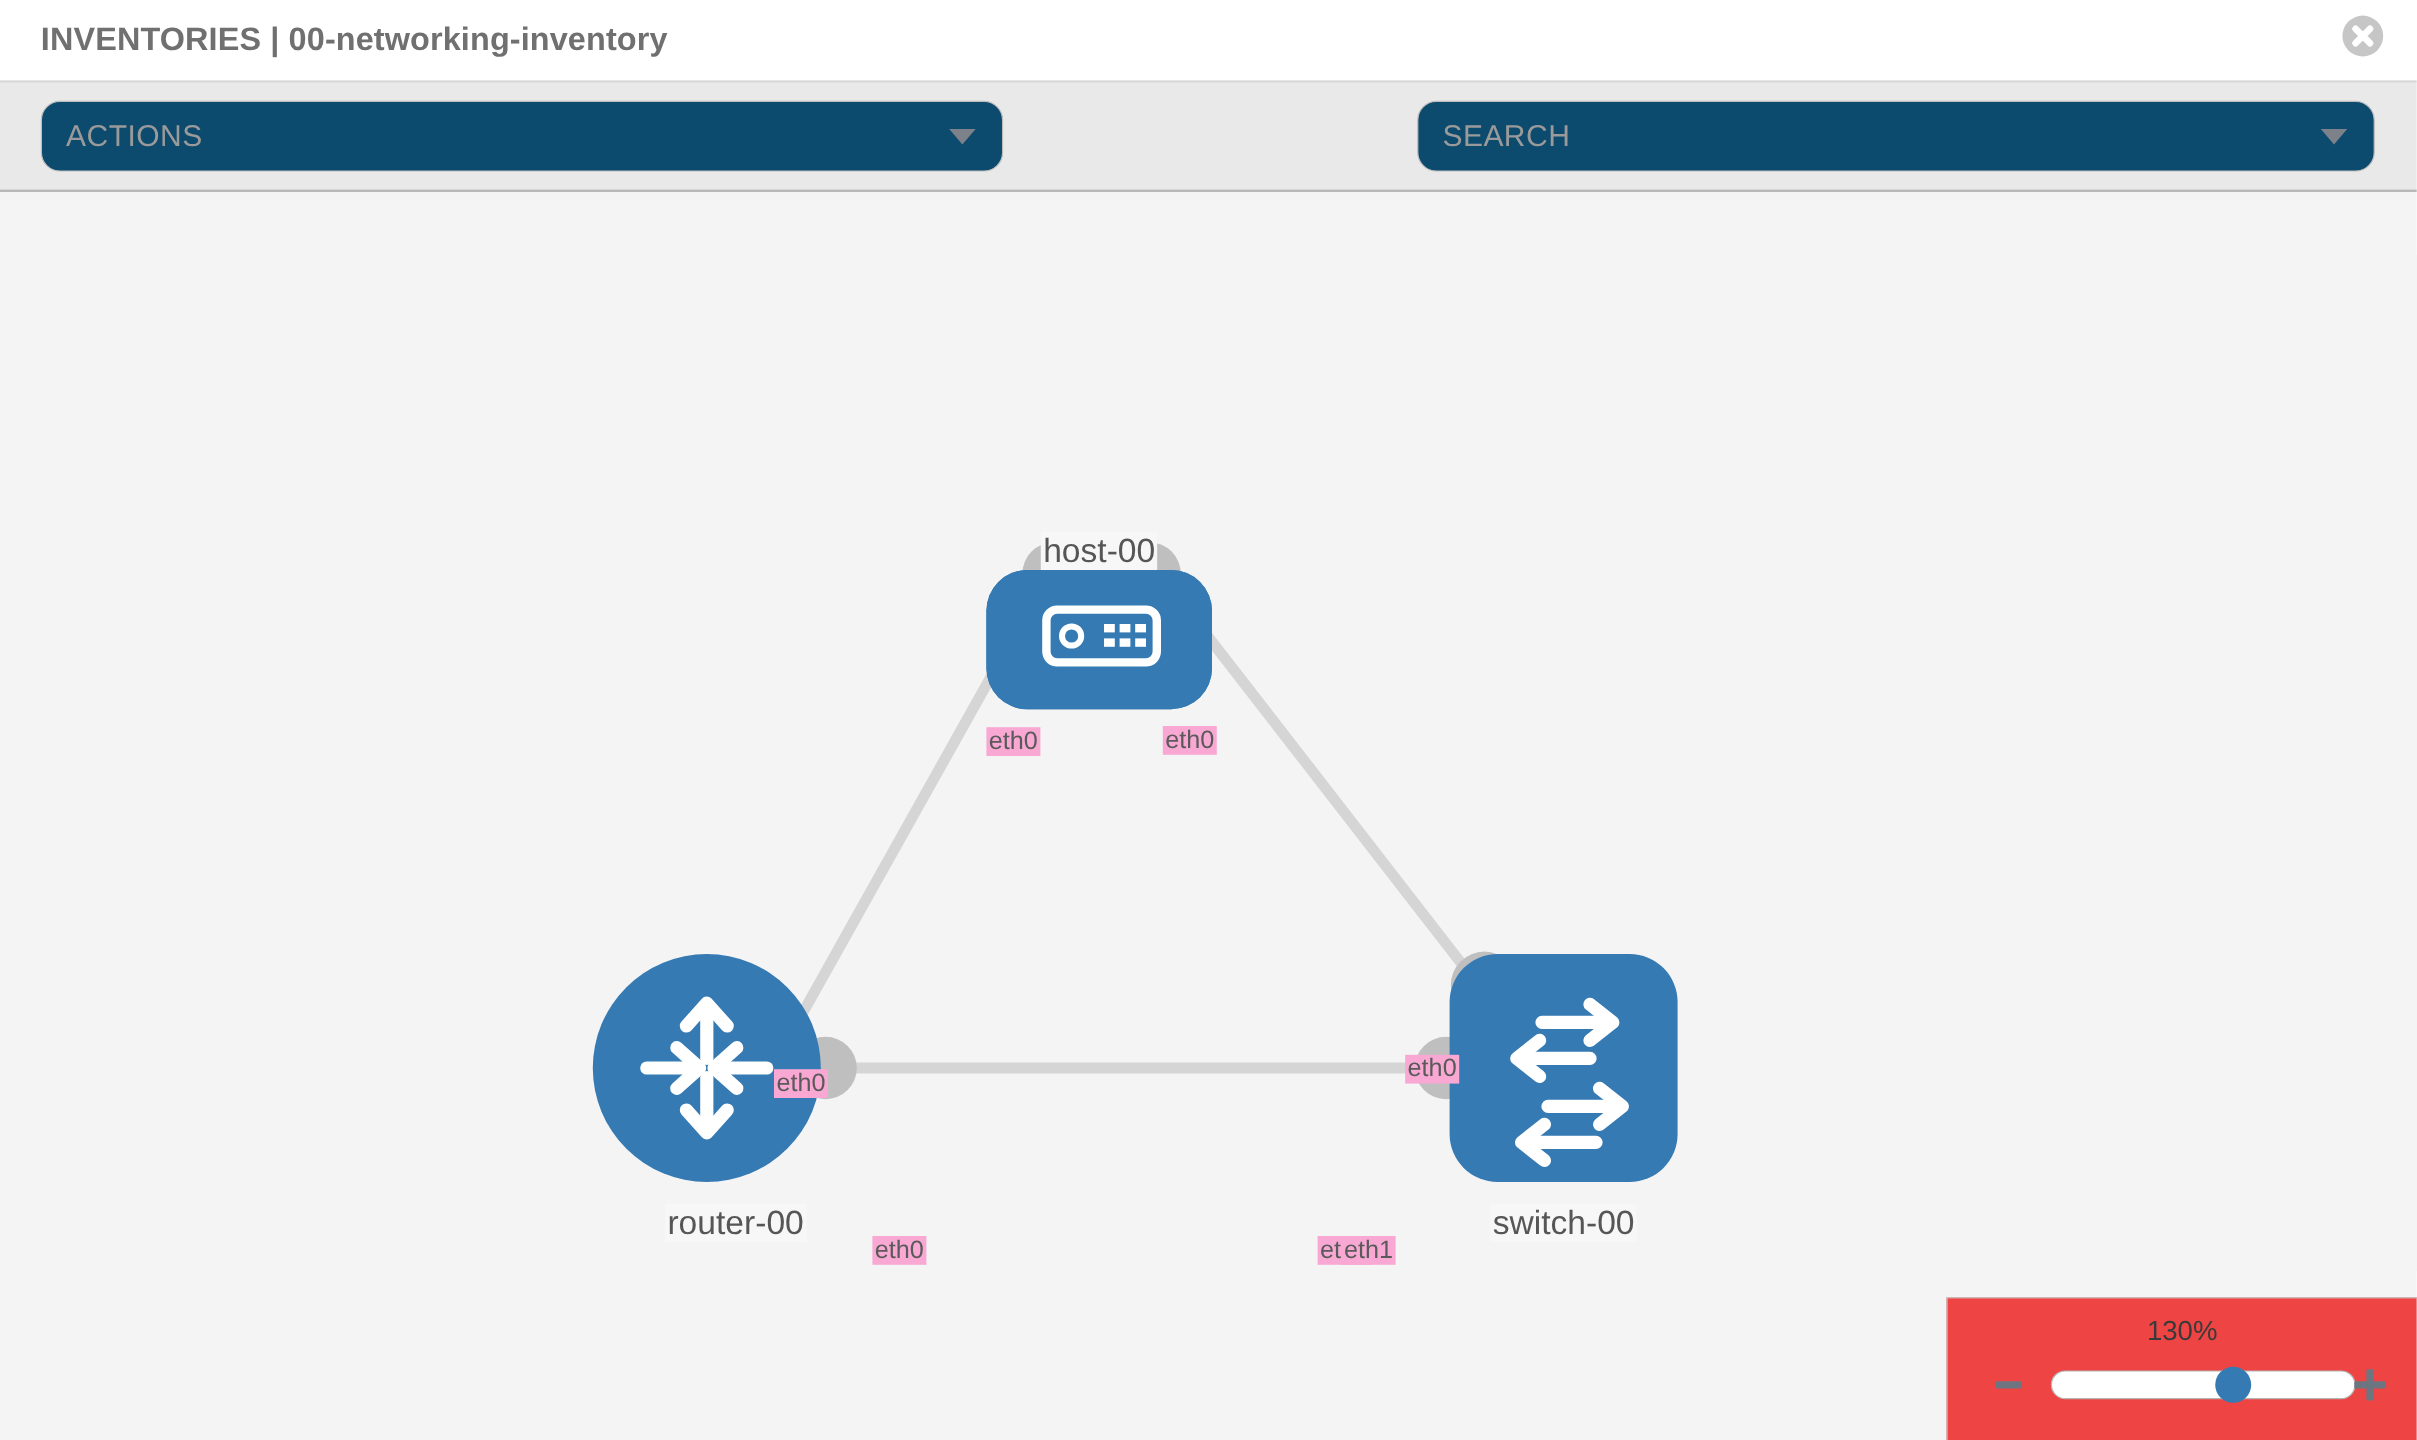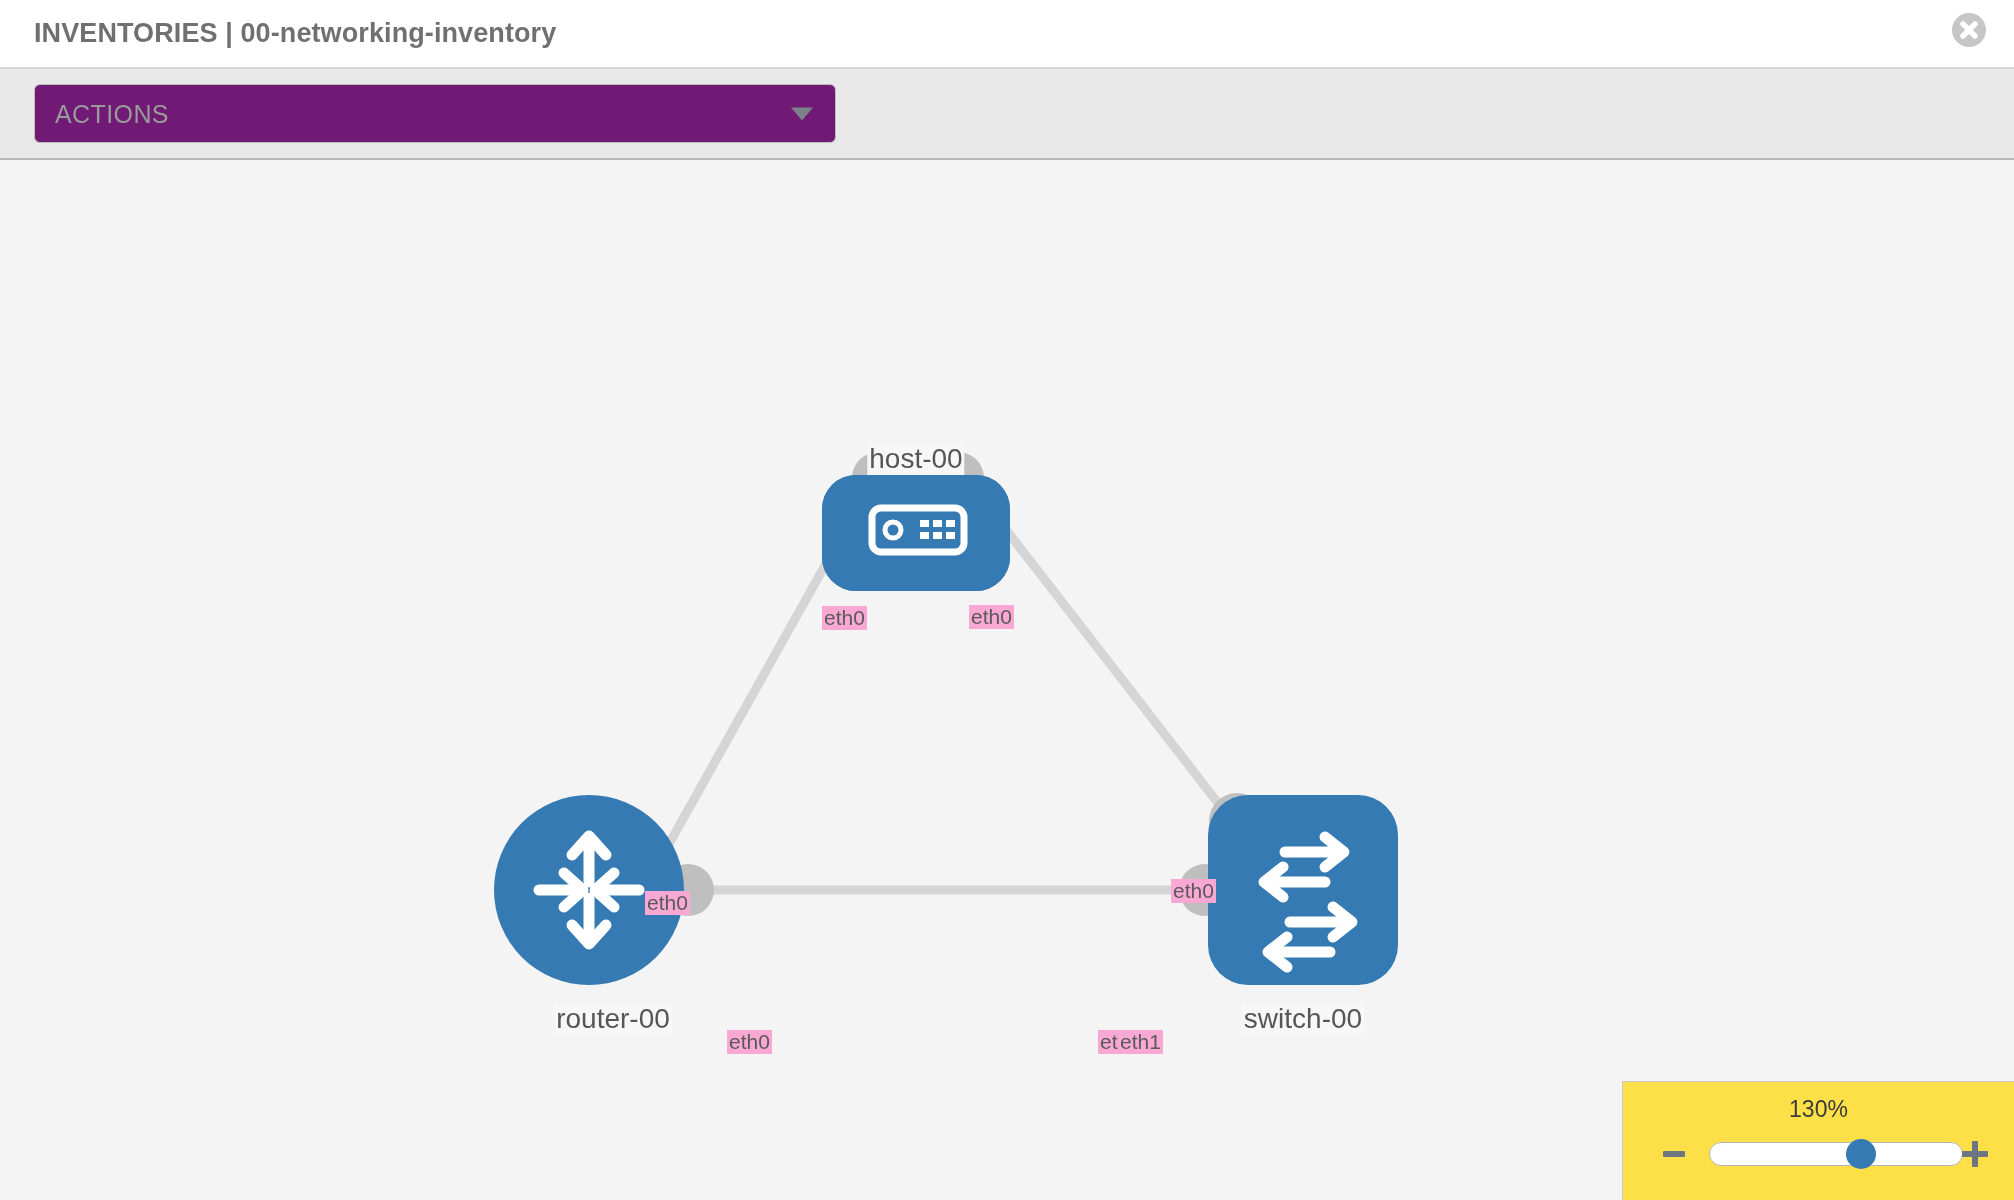--- a/index.html
+++ b/index.html
@@ -57,23 +57,23 @@
     left: 0; top: 69px;
     width: 2014px;
     height: 91px;
     background: #e9e9e9;
     border-bottom: 2px solid #b9b9b9;
     box-sizing: border-box;
   }
 
   .dropdown {
     position: absolute;
-    background: #701a75;
+    background: #0c4a6e;
     border: 1px solid #bdbdbd;
-    border-radius: 6px;
+    border-radius: 16px;
     box-sizing: border-box;
   }
   .dropdown .dd-text {
     position: absolute;
     left: 20px;
     top: 50%;
     transform: translateY(-50%);
     font-size: 25px;
     color: #9a9a9a;
     letter-spacing: 0.4px;
@@ -148,21 +148,21 @@
     padding: 0 2px;
   }
 
   
   .zoom-panel {
     position: absolute;
     left: 1622px;
     top: 1081px;
     width: 392px;
     height: 119px;
-    background: #fde047;
+    background: #ef4444;
     border: 1px solid #c9c9c9;
     border-right: none;
     border-bottom: none;
     box-sizing: border-box;
   }
   .zoom-value {
     position: absolute;
     left: 0; right: 0;
     top: 14px;
     text-align: center;
@@ -248,20 +248,24 @@
       <svg width="46" height="46" viewBox="0 0 46 46" aria-hidden="true">
         <g transform="rotate(-30 22 22)">
           <circle cx="14" cy="22" r="8.5" fill="none" stroke="#7d848d" stroke-width="5"></circle>
           <rect x="21" y="19.5" width="19" height="5" fill="#7d848d"></rect>
           <rect x="32" y="24" width="5" height="6.5" fill="#7d848d"></rect>
           <rect x="38" y="24" width="4.5" height="5" fill="#7d848d"></rect>
         </g>
       </svg>
     </div>
 
+    <div class="dropdown" id="search-dropdown">
+      <span class="dd-text" title="SEARCH">SEARCH</span>
+      <span class="caret"></span>
+    </div>
 
   </div>
 
   <div class="canvas">
 
     <svg class="topology-svg" viewBox="0 0 2014 1040">
 
       <g>
         <line x1="884" y1="300" x2="660" y2="700" stroke="#d5d5d5" stroke-width="9"></line>
         <line x1="952" y1="300" x2="1235" y2="665" stroke="#d5d5d5" stroke-width="9"></line>

